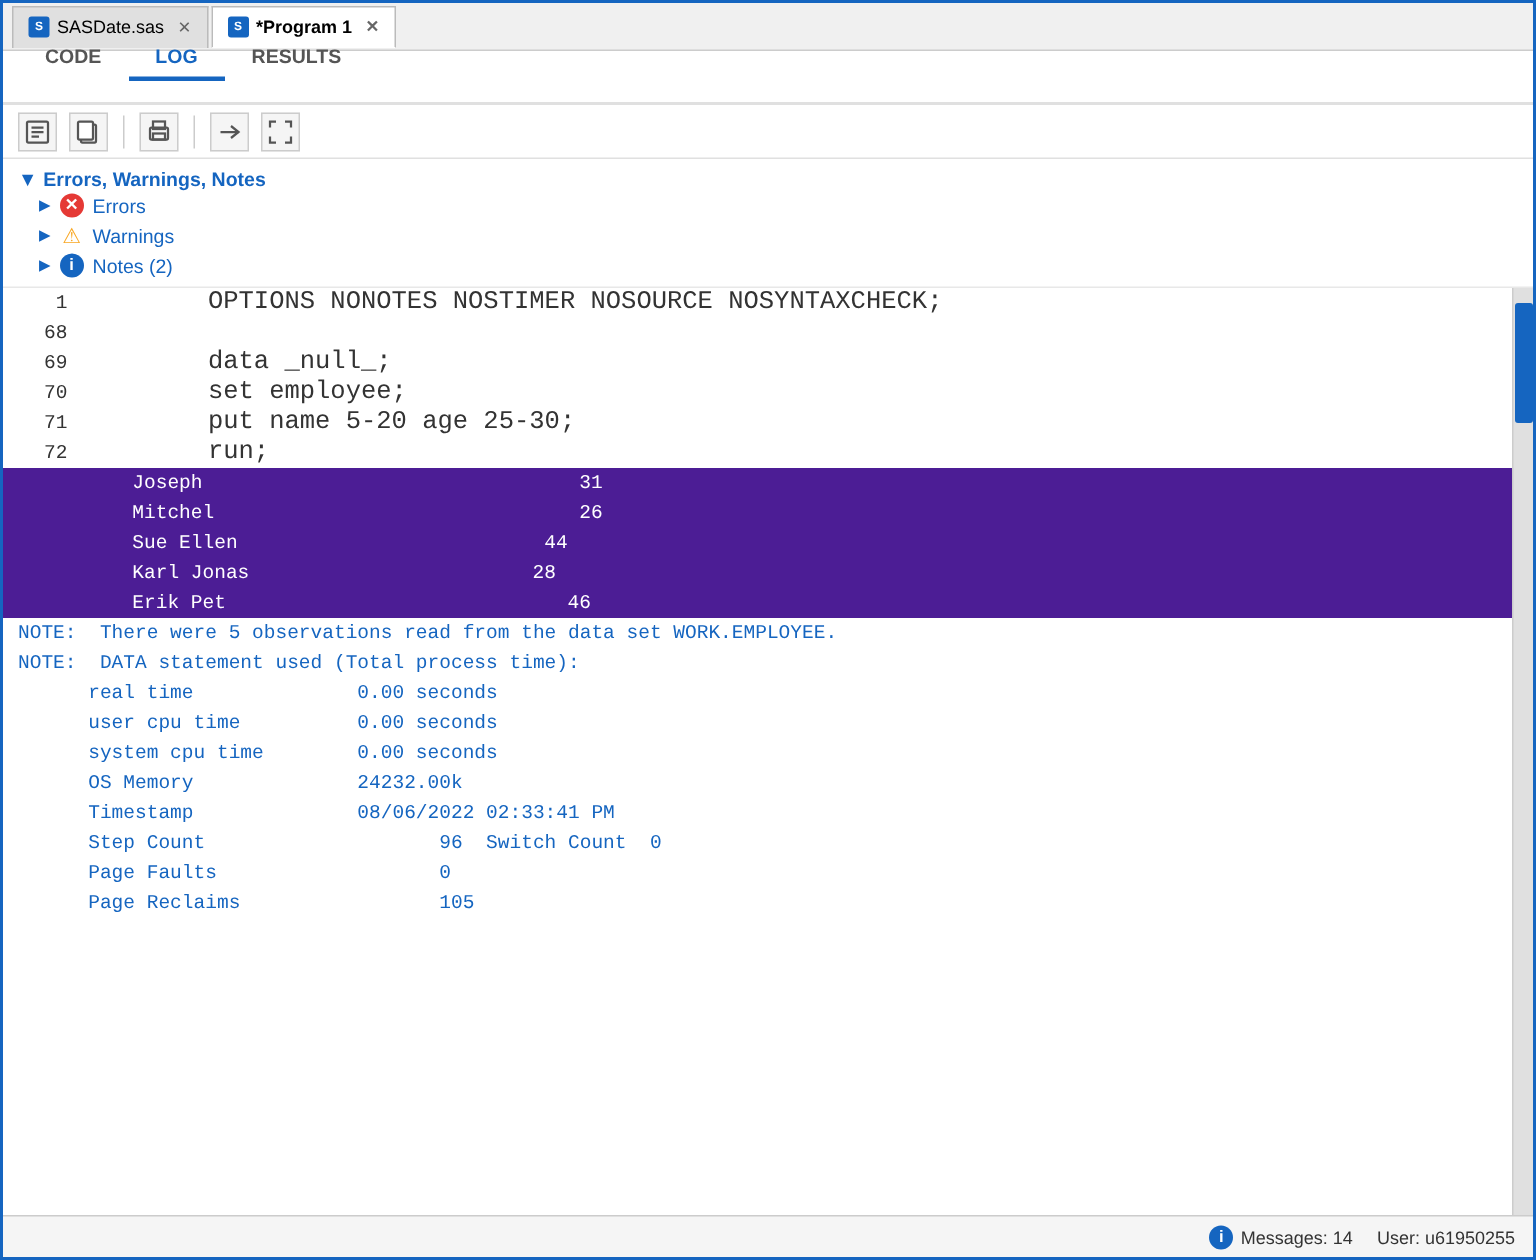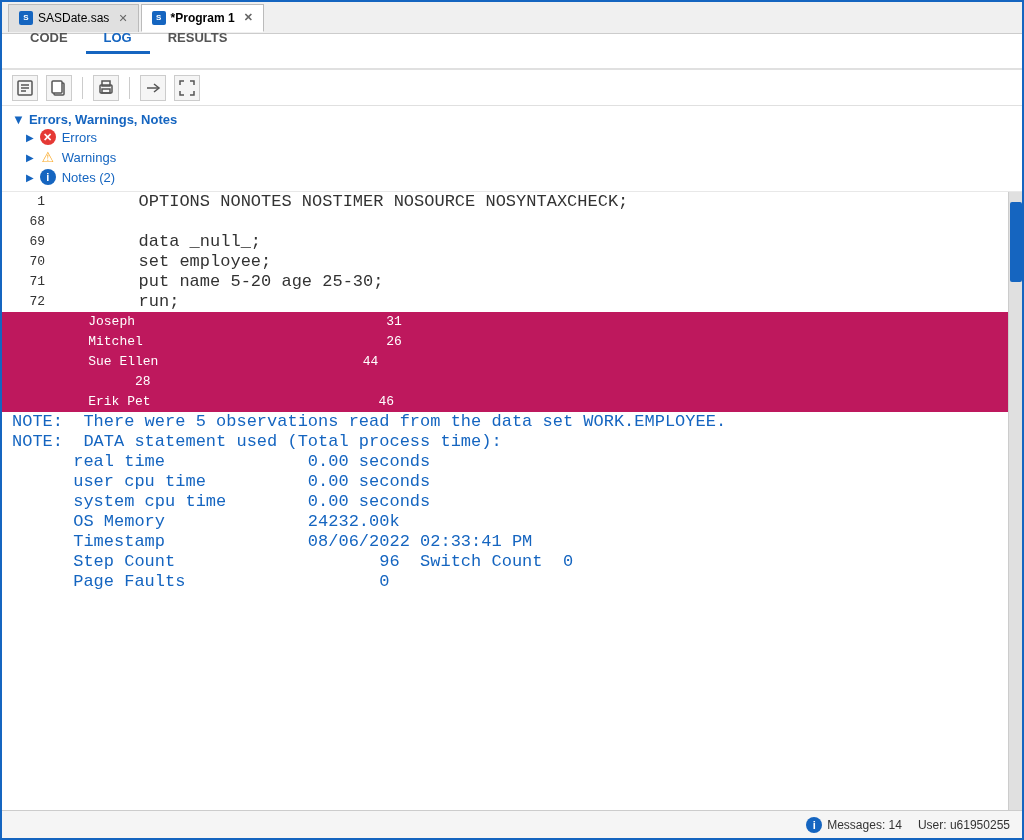--- a/index.html
+++ b/index.html
@@ -183,41 +183,41 @@
       color: #333;
       font-family: 'Courier New', Courier, monospace;
       font-size: 17px;
       line-height: 20px;
       white-space: pre;
     }
 
     
     .data-row {
       display: flex;
-      background: #be185d;
+      background: #4c1d95;
       color: #fff;
       font-family: 'Courier New', Courier, monospace;
       font-size: 13px;
       line-height: 20px;
       padding-left: 55px;
       white-space: pre;
     }
     .data-row .name-col {
       width: 220px;
     }
     .data-row .age-col {
       text-align: left;
       width: 40px;
     }
 
     
     .note-line {
       color: #1565c0;
       font-family: 'Courier New', Courier, monospace;
-      font-size: 17px;
+      font-size: 13px;
       line-height: 20px;
       padding-left: 10px;
       white-space: pre;
     }
 
     
     .content-area {
       display: flex;
       height: calc(840px - 32px - 36px - 36px - 90px - 28px);
     }
@@ -406,38 +406,40 @@
       </div>
       <div class="data-row">
         <span class="name-col">    Mitchel</span>
         <span class="age-col">              26</span>
       </div>
       <div class="data-row">
         <span class="name-col">    Sue Ellen</span>
         <span class="age-col">           44</span>
       </div>
       <div class="data-row">
+        <span class="name-col">    Karl Jonas</span>
         <span class="age-col">          28</span>
       </div>
       <div class="data-row">
         <span class="name-col">    Erik Pet</span>
         <span class="age-col">             46</span>
       </div>
     </div>
 
     <div class="note-line">NOTE:  There were 5 observations read from the data set WORK.EMPLOYEE.</div>
     <div class="note-line">NOTE:  DATA statement used (Total process time):</div>
 
     <div class="note-line">      real time              0.00 seconds</div>
     <div class="note-line">      user cpu time          0.00 seconds</div>
     <div class="note-line">      system cpu time        0.00 seconds</div>
     <div class="note-line">      OS Memory              24232.00k</div>
     <div class="note-line">      Timestamp              08/06/2022 02:33:41 PM</div>
     <div class="note-line">      Step Count                    96  Switch Count  0</div>
     <div class="note-line">      Page Faults                   0</div>
+    <div class="note-line">      Page Reclaims                 105</div>
   </div>
 
   <div class="scrollbar-track">
     <div class="scrollbar-thumb"></div>
   </div>
 </div>
 
 <div class="status-bar">
   <div class="status-messages">
     <span class="status-icon-info">i</span>

